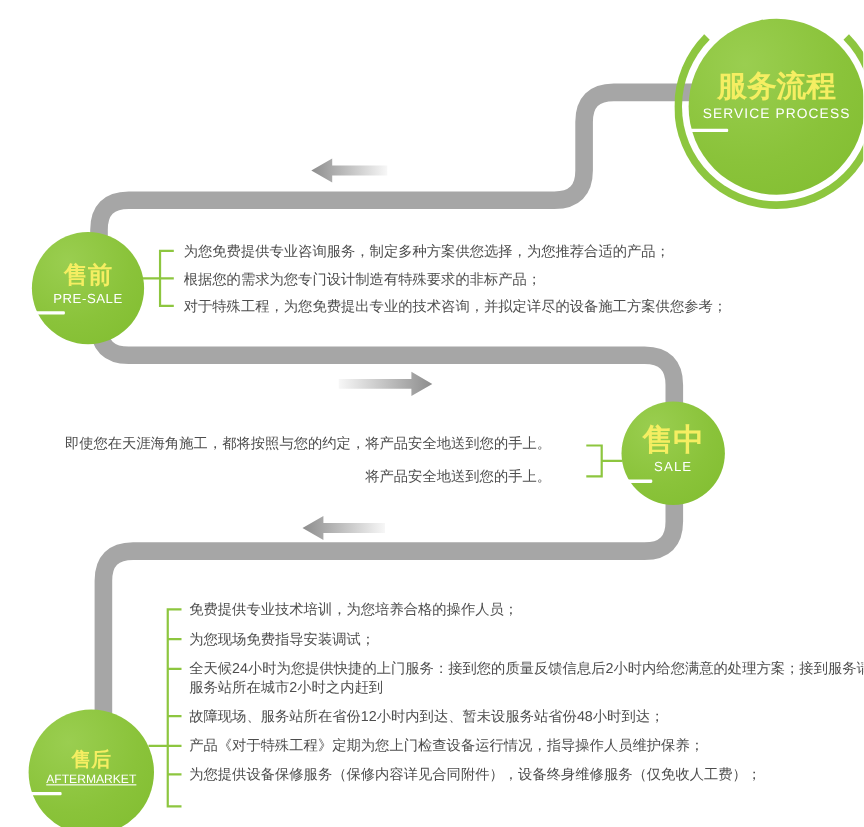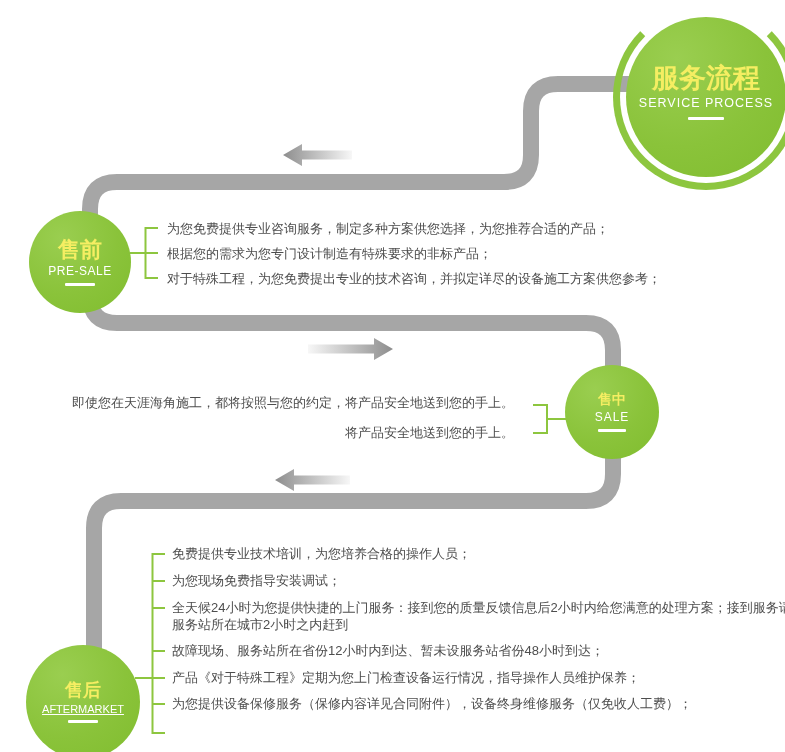--- a/index.html
+++ b/index.html
@@ -6,21 +6,21 @@
   #stage{
     position:relative;width:785px;height:752px;overflow:hidden;background:#ffffff;
     font-family:"Liberation Sans","DejaVu Sans",sans-serif;
   }
   svg{position:absolute;left:0;top:0;pointer-events:none;}
   #path-layer{z-index:1;}
   #bracket-layer{z-index:3;}
 
   .circle{
     position:absolute;border-radius:50%;z-index:2;
-    display:flex;flex-direction:column;align-items:center;justify-content:center;
+    display:flex;flex-direction:column;justify-content:center;
     background:radial-gradient(circle at 32% 26%, #9ace50 0%, #8ac33a 55%, #80bd2f 100%);
     text-align:center;
   }
   .circle .cn{color:#f5ee62;font-weight:bold;line-height:1.1;}
   .circle .en{color:#ffffff;letter-spacing:1px;margin-top:3px;line-height:1.1;}
   .circle .underline{background:#ffffff;height:3px;margin-top:6px;border-radius:1px;}
 
   #main-circle{left:626px;top:17px;width:160px;height:160px;padding-bottom:10px;box-sizing:border-box;}
   #main-circle .cn{font-size:27px;}
   #main-circle .en{font-size:12.5px;}
@@ -31,32 +31,32 @@
     border:7px solid transparent;border-left-color:#8dc63f;border-bottom-color:#8dc63f;
     border-right-color:#8dc63f;border-radius:50%;z-index:2;
   }
 
   #presale-circle{left:29px;top:211px;width:102px;height:102px;}
   #presale-circle .cn{font-size:22px;}
   #presale-circle .en{font-size:12px;letter-spacing:0.5px;}
   #presale-circle .underline{width:30px;margin-top:5px;}
 
   #sale-circle{left:565px;top:365px;width:94px;height:94px;}
-  #sale-circle .cn{font-size:14px;}
+  #sale-circle .cn{font-size:28px;}
   #sale-circle .en{font-size:12px;letter-spacing:1px;}
   #sale-circle .underline{width:28px;margin-top:5px;}
 
   #aftermarket-circle{left:26px;top:645px;width:114px;height:114px;}
   #aftermarket-circle .cn{font-size:18px;}
   #aftermarket-circle .en{font-size:11px;letter-spacing:0;text-decoration:underline;}
   #aftermarket-circle .underline{width:30px;margin-top:5px;}
 
   .body-text{position:absolute;color:#4d4d4d;font-size:13px;z-index:3;white-space:nowrap;}
   #presale-list{left:167px;top:216px;line-height:25px;}
-  #sale-text{right:271px;top:388px;line-height:30px;text-align:right;}
+  #sale-text{right:284px;top:388px;line-height:30px;text-align:right;}
   .am-item{position:absolute;left:172px;line-height:17px;}
 </style>
 </head>
 <body>
 
 <div id="stage">
 
   <svg id="path-layer" width="785" height="752" viewBox="0 0 785 752">
     <defs>
       <linearGradient id="gradL1" gradientUnits="userSpaceOnUse" x1="283" y1="0" x2="352" y2="0">

